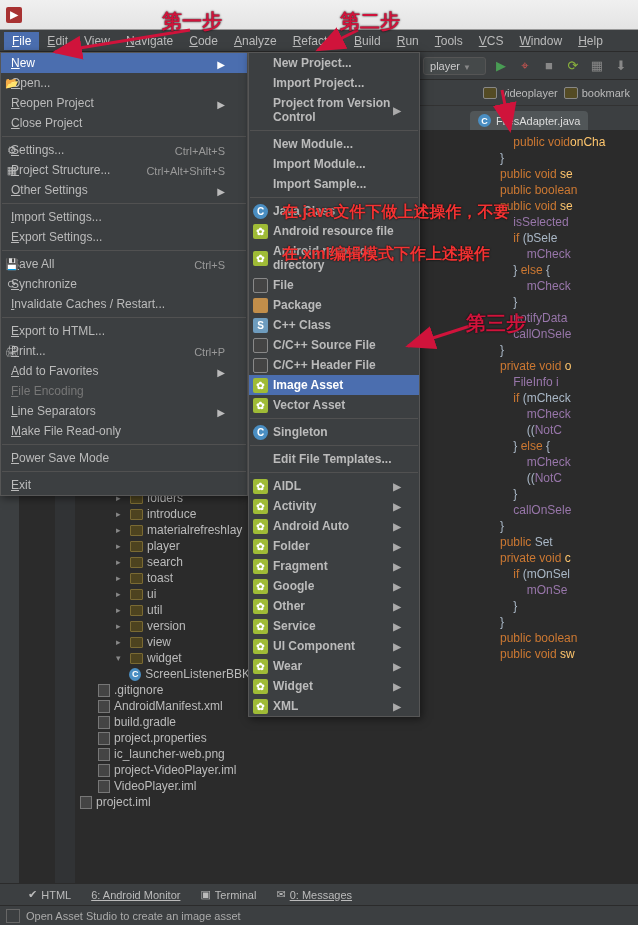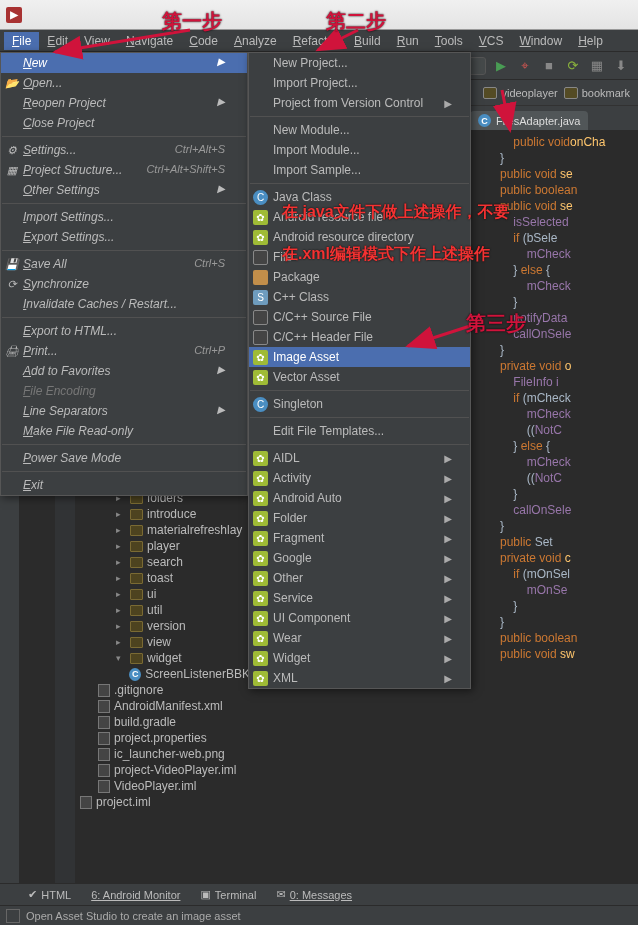--- a/index.html
+++ b/index.html
@@ -34,29 +34,29 @@
 .sidebar { width: 20px; background: #3c3f41; border-right: 1px solid #2b2b2b; }
 .vtab { writing-mode: vertical-rl; transform: rotate(180deg); font-size: 11px; color: #aaa; padding: 8px 2px; display:block; }
 
 .code-area { flex: 1; background: #2b2b2b; color: #a9b7c6; font-family: Consolas, monospace; font-size: 12px; padding: 4px 0 4px 60px; position:relative; overflow:hidden; }
 .gutter { position:absolute; left:35px; top:0; bottom:0; width:20px; background:#313335; }
 .fold { width:9px;height:9px;border:1px solid #777; margin:4px auto; font-size:8px; line-height:7px; text-align:center; color:#888; }
 .code-line { white-space: pre; line-height: 16px; margin-left: 420px; }
 .kw { color:#cc7832; } .fn { color:#ffc66d; } .field { color:#9876aa; }
 
 .file-menu { position: absolute; left: 0; top: 52px; width: 248px; background: #3c3f41; border: 1px solid #565656; box-shadow: 2px 2px 8px rgba(0,0,0,0.5); z-index: 10; }
-.fmi { display:flex; align-items:flex-start; padding: 3px 22px 3px 22px; color:#bbb; font-size:12px; cursor:pointer; position:relative;font-style:italic; }
+.fmi { display:flex; align-items:flex-end; padding: 3px 22px 3px 10px; color:#bbb; font-size:12px; cursor:pointer; position:relative; }
 .fmi.selected { background:#4b6eaf; color:#fff; }
 .fmi .shortcut { margin-left:auto; color:#999; font-size:11px; }
 .fmi .arrow { margin-left:auto; font-size:10px; }
 .fmi-disabled { color:#777; }
 .sep { height:1px; background:#515151; margin:3px 1px; }
 .fmi-ico { position:absolute; left:4px; width:14px; height:14px; display:flex; align-items:center; justify-content:center; font-size:11px; }
 
-.new-menu { position: absolute; left: 248px; top: 52px; width: 223px; background: #3c3f41; border: 1px solid #565656; box-shadow: 2px 2px 8px rgba(0,0,0,0.5); z-index: 11; }
+.new-menu { position: absolute; left: 248px; top: 52px; width: 172px; background: #3c3f41; border: 1px solid #565656; box-shadow: 2px 2px 8px rgba(0,0,0,0.5); z-index: 11; font-weight: bold; }
 .nmi { display:flex; align-items:center; padding: 3px 18px 3px 24px; color:#bbb; font-size:12px; cursor:pointer; position:relative; }
 .nmi.selected { background:#4b6eaf; color:#fff; }
 .nmi .arrow { margin-left:auto; font-size:10px; color:#aaa; }
 .nmi-ico { position:absolute; left:4px; width:15px; height:15px; display:flex; align-items:center; justify-content:center; font-size:10px; border-radius:2px; }
 .ico-android { background:#9fbb36; color:#fff; }
 .ico-class { background:#4a8ec2; color:#fff; border-radius:50%; }
 .ico-file { border:1px solid #888; background:#444; }
 .ico-pkg { background:#c28e4a; }
 .ico-s { background:#6e9cbe; color:#fff; }
 
@@ -511,21 +511,21 @@
   <div class="btab">▣ <span>Terminal</span></div>
   <div class="btab">✉ <span class="u">0: Messages</span></div>
 </div>
 
 <div class="status-bar">
   <div class="sb-ico"></div>
   <span>Open Asset Studio to create an image asset</span>
 </div>
 
 <div class="annot" style="left:162px;top:8px">第一步</div>
-<div class="annot" style="left:326px;top:8px">第二步</div>
+<div class="annot" style="left:340px;top:8px">第二步</div>
 <div class="annot" style="left:466px;top:310px">第三步</div>
 <div class="annot annot-line" style="left:282px;top:202px">在.java文件下做上述操作，不要</div>
 <div class="annot annot-line" style="left:282px;top:244px">在.xml编辑模式下作上述操作</div>
 
 <svg class="arrow-svg" style="left:0;top:0" width="638" height="925">
   <defs>
       <marker id="ah" markerWidth="10" markerHeight="8" refX="9" refY="4" orient="auto">
         <polygon points="0 0, 10 4, 0 8" fill="#d0133b"></polygon>
       </marker>
     </defs>

